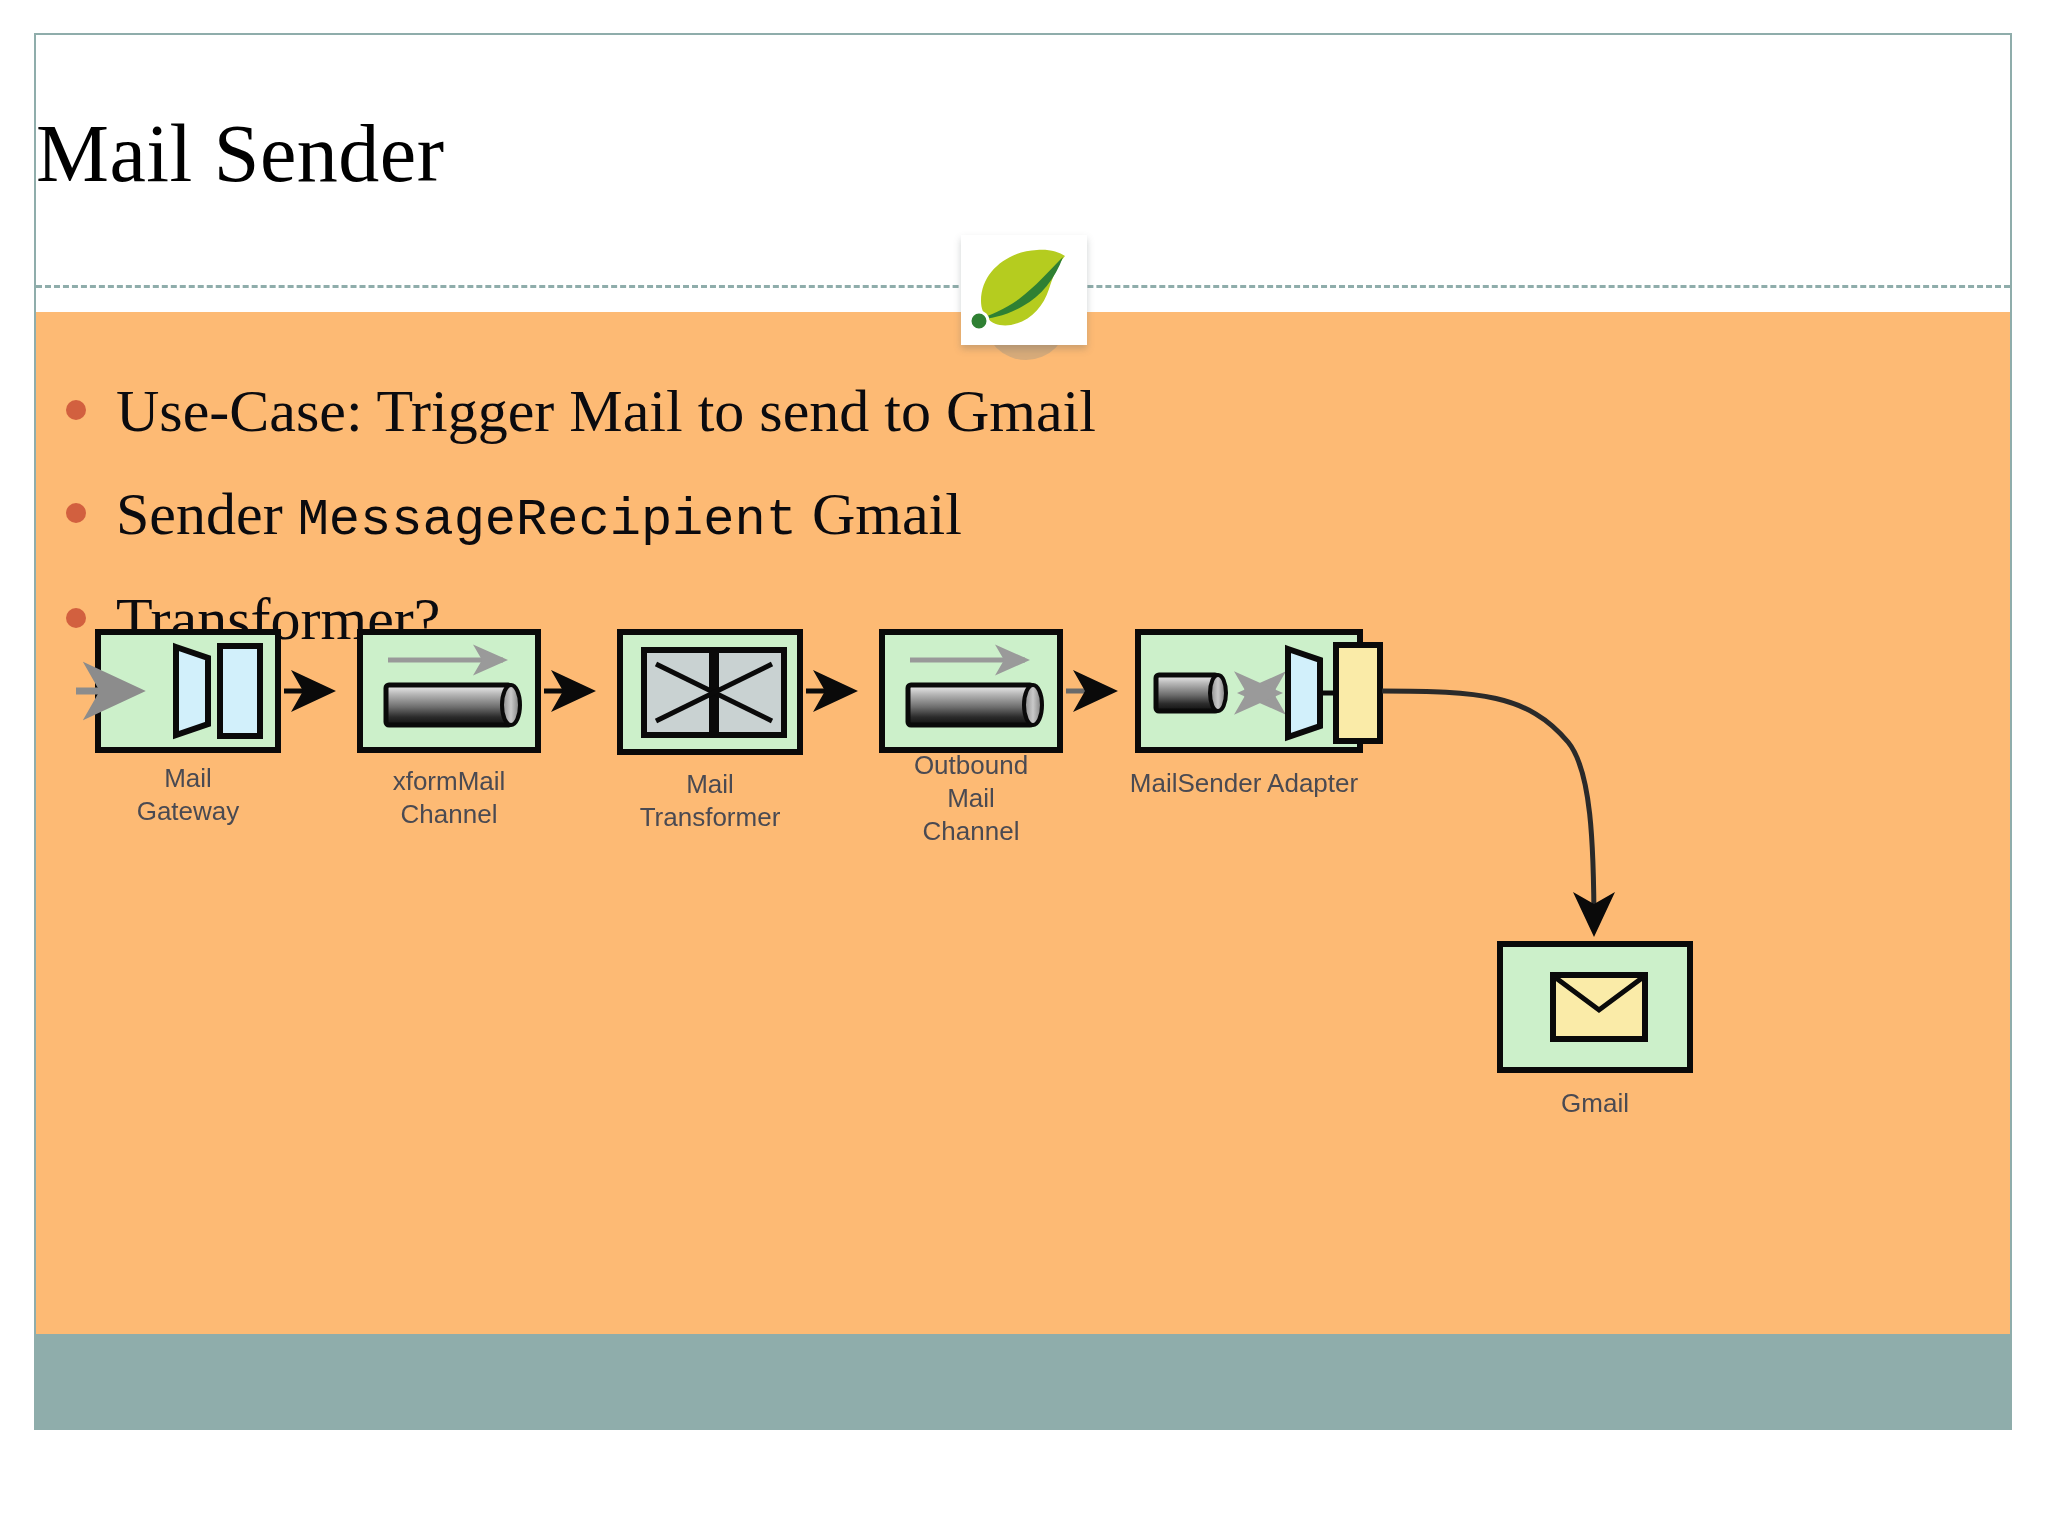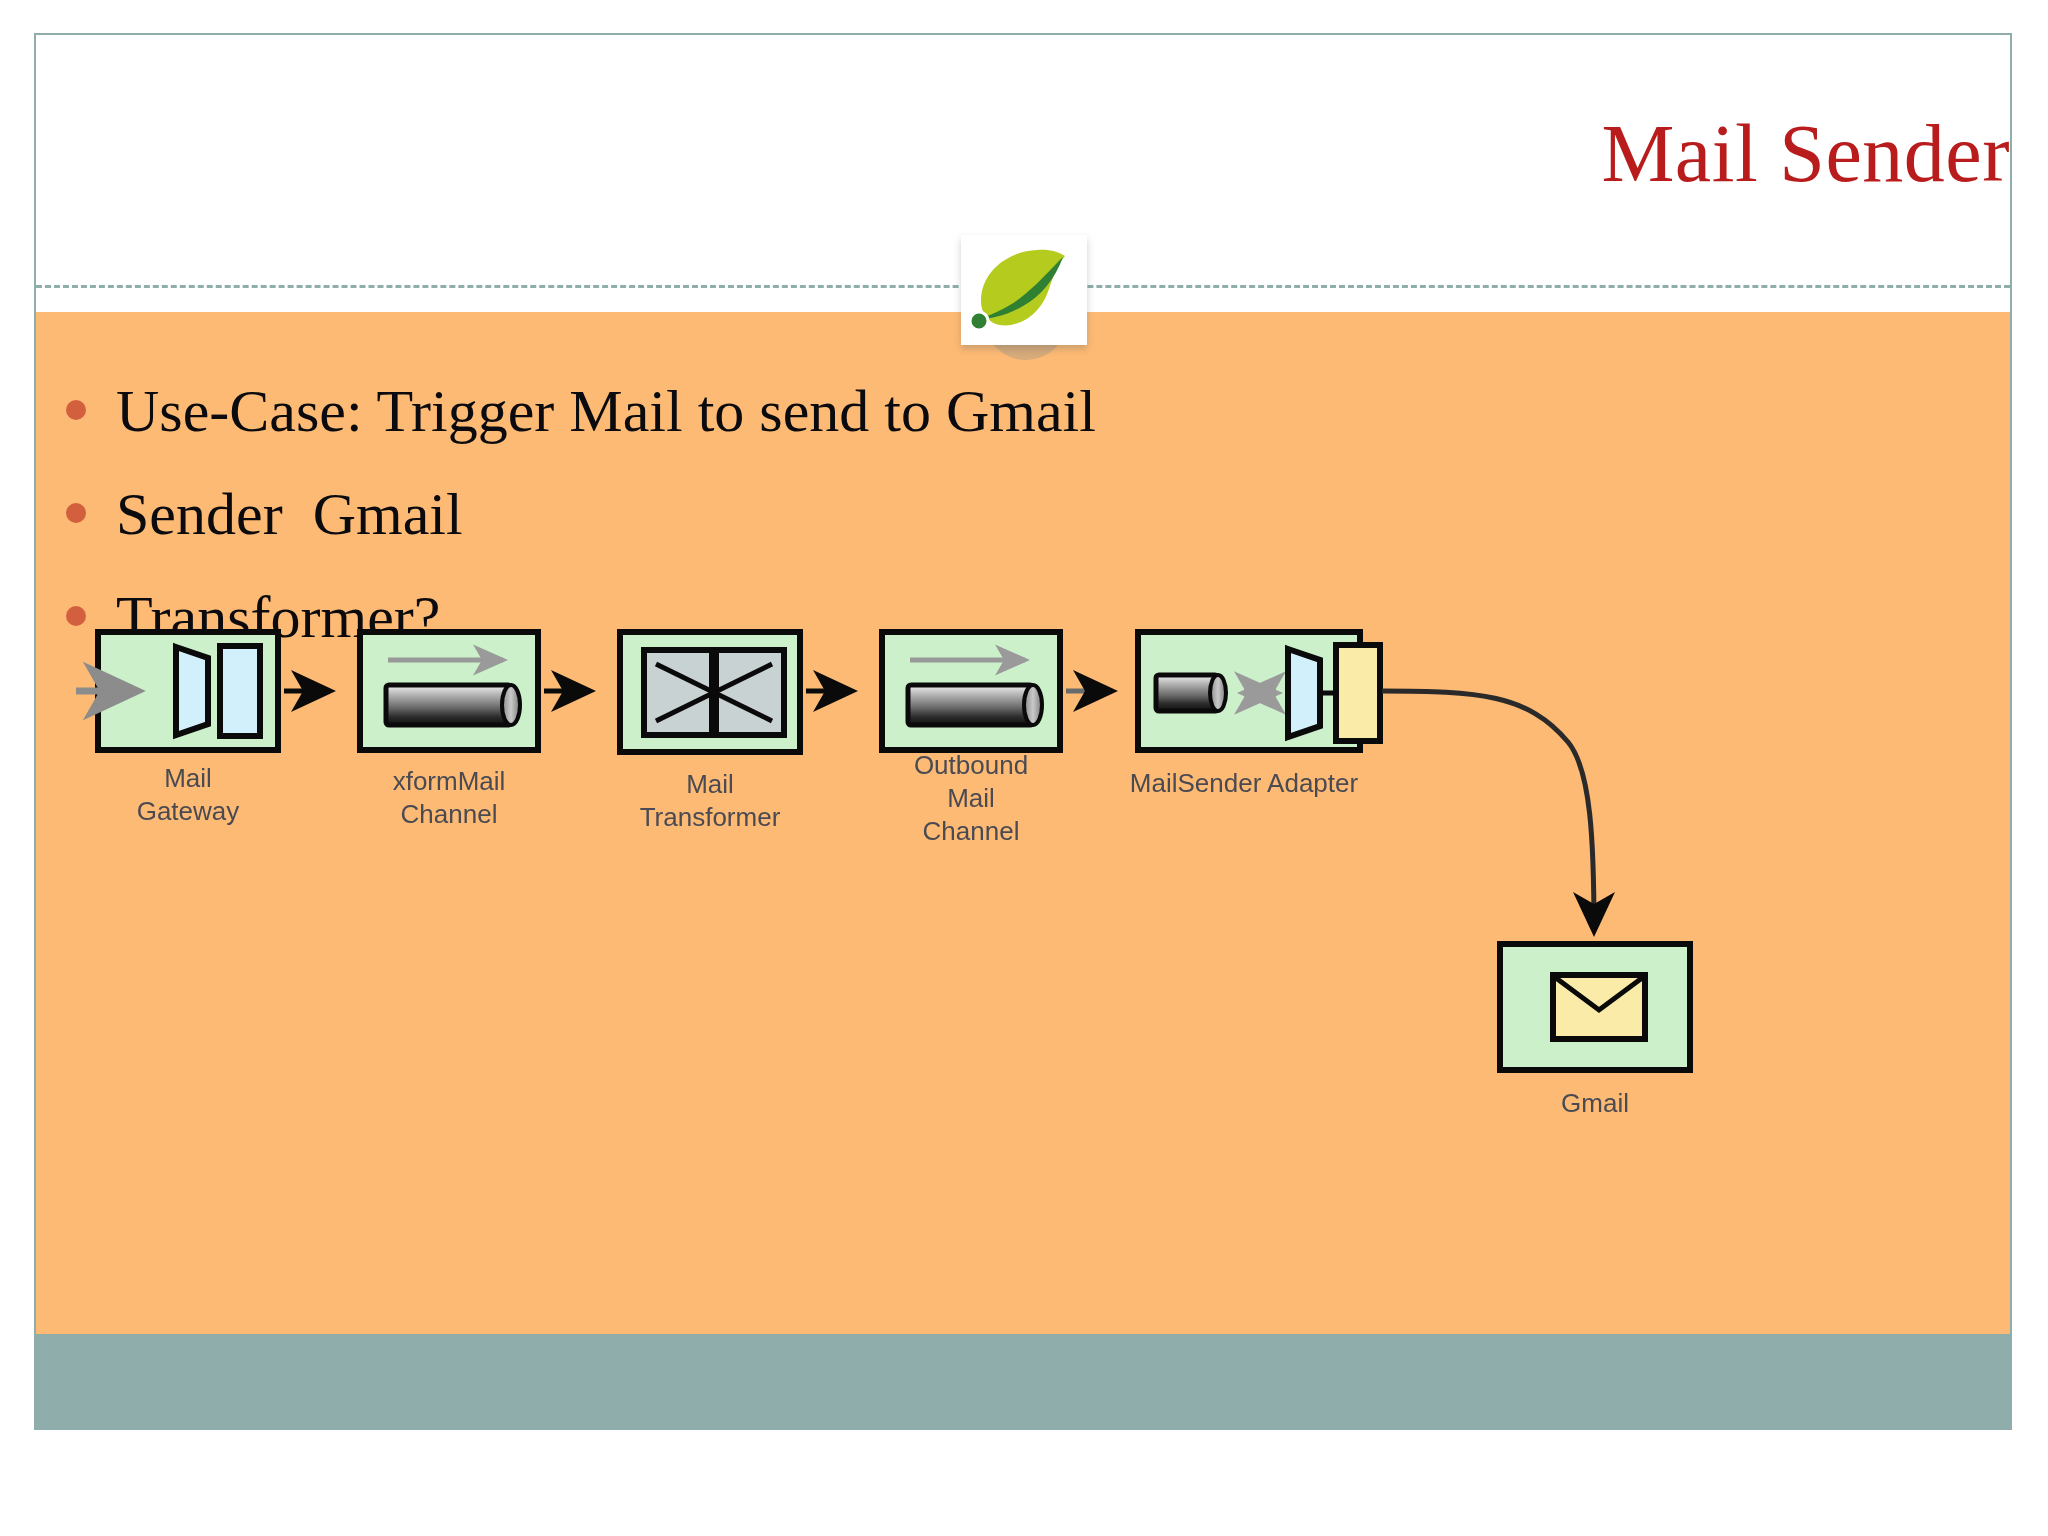--- a/index.html
+++ b/index.html
@@ -35,26 +35,26 @@
     width: 100%;
     height: 276px;
     background: #ffffff;
   }
 
   .slide-title {
     position: absolute;
     left: 0;
     top: 78px;
     width: 100%;
-    text-align: right;
+    text-align: left;
     font-family: "Liberation Serif", serif;
     font-size: 82px;
     line-height: 1;
     font-weight: 400;
-    color: #b91c1c;
+    color: #000000;
     letter-spacing: 0.5px;
   }
 
   
   .title-rule {
     position: absolute;
     left: 0;
     top: 250px;
     width: 100%;
     height: 0;
@@ -183,20 +183,21 @@
     <div class="bullets">
 
       <div class="bullet-row">
         <span class="bullet-dot"></span>
         <span class="bullet-text">Use-Case: Trigger Mail to send to Gmail</span>
       </div>
 
       <div class="bullet-row">
         <span class="bullet-dot"></span>
         <span class="bullet-text">Sender </span>
+          <span class="bullet-text mono">MessageRecipient</span>
           <span class="bullet-text"> Gmail</span>
       </div>
 
       <div class="bullet-row">
         <span class="bullet-dot"></span>
         <span class="bullet-text">Transformer?</span>
       </div>
 
     </div>
 

